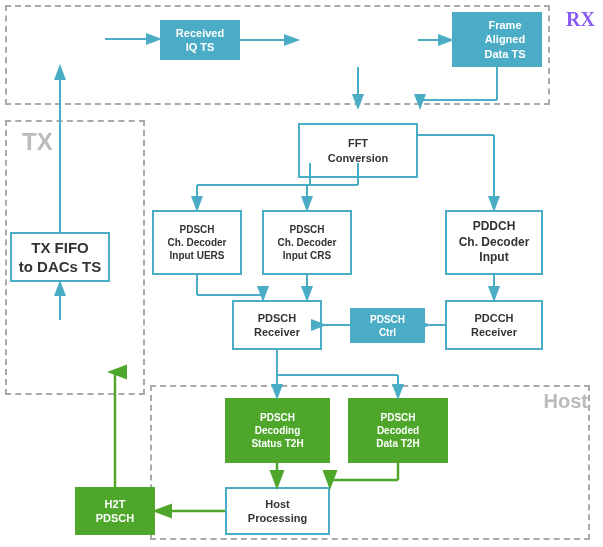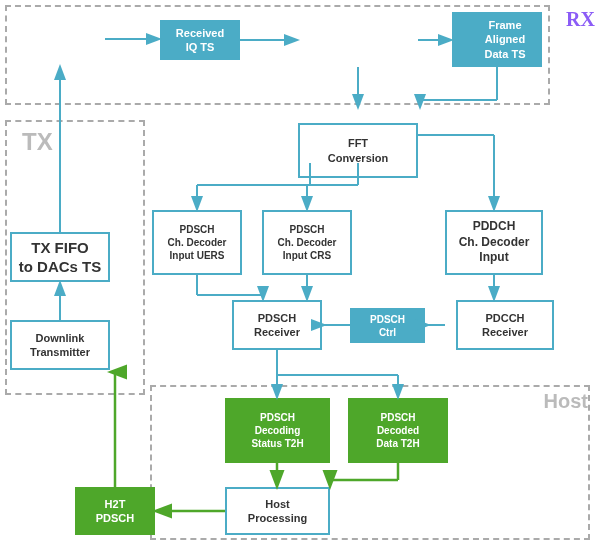--- a/index.html
+++ b/index.html
@@ -117,31 +117,28 @@
   </div>
 
   <div class="block block-blue" style="left:232px; top:300px; width:90px; height:50px;">
     PDSCH<br>Receiver
   </div>
 
   <div class="block block-blue-filled" style="left:350px; top:308px; width:75px; height:35px; font-size:10px;">
     PDSCH<br>Ctrl
   </div>
 
-  <div class="block block-blue" style="left:456px; top:300px; width:98px; height:50px;">
+  <div class="block block-blue" style="left:445px; top:300px; width:98px; height:50px;">
     PDCCH<br>Receiver
   </div>
 
   <div class="block block-blue" style="left:10px; top:232px; width:100px; height:50px; font-size:15px;">
     TX FIFO<br>to DACs TS
   </div>
 
-  <div class="block block-blue" style="left:10px; top:320px; width:100px; height:50px;">
-    Downlink<br>Transmitter
-  </div>
 
   <div class="block block-green" style="left:225px; top:398px; width:105px; height:65px; font-size:10px;">
     PDSCH<br>Decoding<br>Status T2H
   </div>
 
   <div class="block block-green" style="left:348px; top:398px; width:100px; height:65px; font-size:10px;">
     PDSCH<br>Decoded<br>Data T2H
   </div>
 
   <div class="block block-blue" style="left:225px; top:487px; width:105px; height:48px;">

